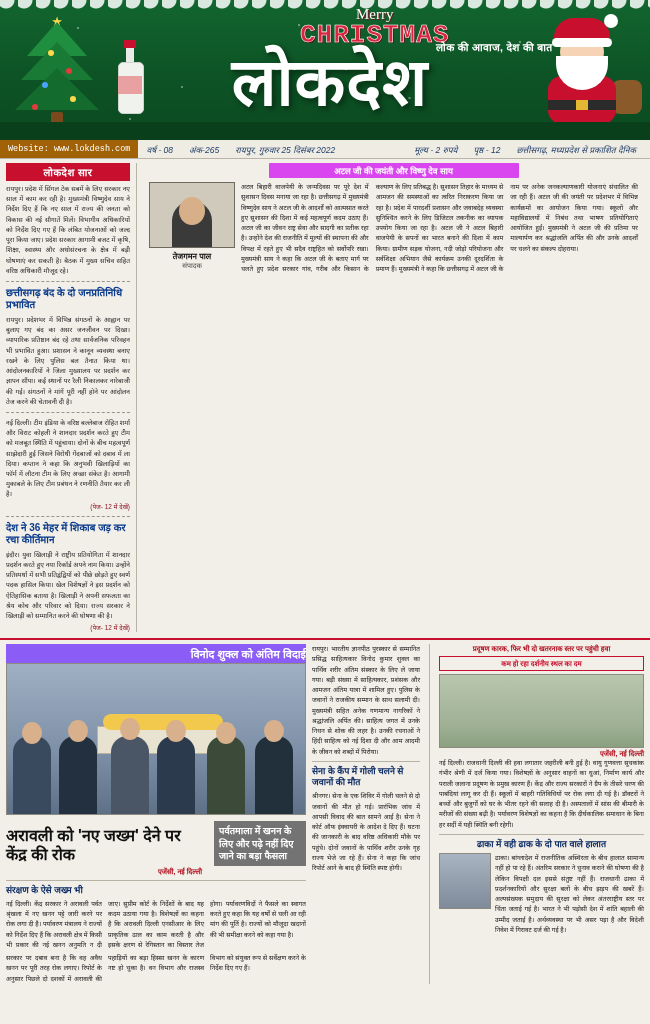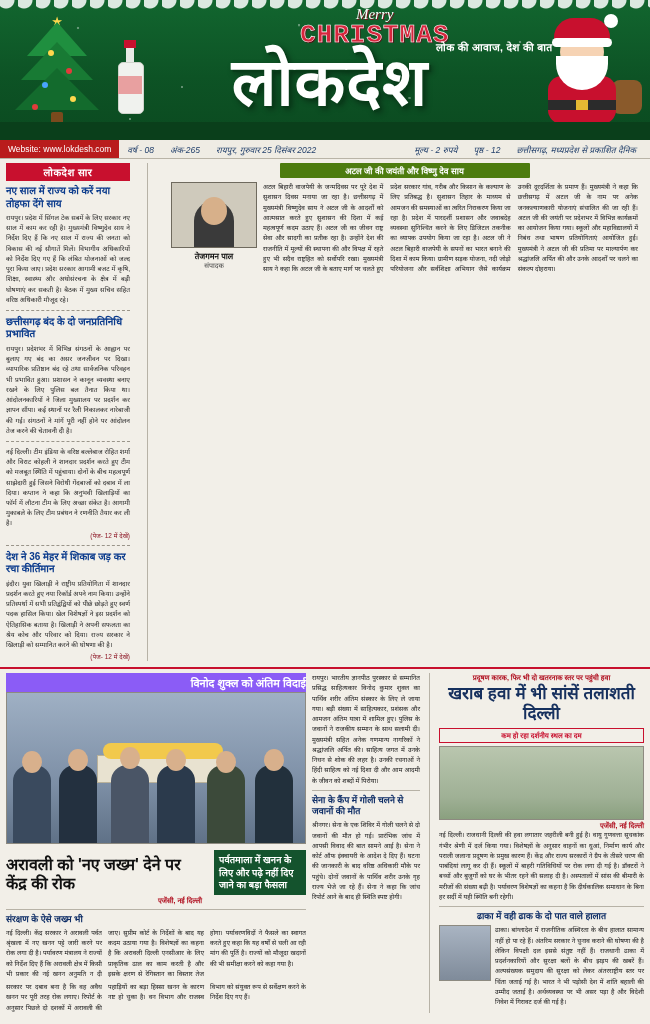--- a/index.html
+++ b/index.html
@@ -45,49 +45,49 @@
   .santa .body{position:absolute;left:18px;top:62px;width:68px;height:48px;background:#c8102e;border-radius:14px;}
   .santa .belt{position:absolute;left:18px;top:86px;width:68px;height:10px;background:#2b2b2b;}
   .santa .buckle{position:absolute;left:46px;top:86px;width:12px;height:10px;background:#e5b833;}
   .santa .sack{position:absolute;right:-2px;top:66px;width:30px;height:34px;background:#8a5a2b;border-radius:8px;}
   .bottle{position:absolute;left:118px;top:40px;width:24px;height:72px;}
   .bottle .cap{position:absolute;left:6px;top:0;width:12px;height:8px;background:#c8102e;}
   .bottle .neck{position:absolute;left:8px;top:8px;width:8px;height:16px;background:#e8ebe6;}
   .bottle .body{position:absolute;left:0;top:22px;width:24px;height:50px;background:#f0f2ee;border-radius:5px;border:1px solid #cfd3cb;}
   .bottle .lbl{position:absolute;left:0;top:36px;width:24px;height:18px;background:#e8a0a0;}
   .merry{position:absolute;left:300px;top:6px;text-align:center;color:#fff;}
-  .merry .m1{font-family:"Liberation Serif",serif;font-style:italic;font-size:15px;color:#ffffff;text-shadow:1px 1px 0 #7a0f1d;}
+  .merry .m1{font-family:"Liberation Serif",serif;font-size:15px;color:#ffffff;text-shadow:1px 1px 0 #7a0f1d;}
   .merry .m2{font-family:Liberation Mono, monospace;font-weight:bold;font-size:26px;color:#d7263d;letter-spacing:1px;-webkit-text-stroke:0.6px #fff;text-shadow:1px 1px 0 #5e0b15;line-height:.95;}
   .tagline{position:absolute;left:436px;top:40px;color:#ffffff;font-size:10.5px;font-weight:bold;letter-spacing:.3px;}
   .logo{position:absolute;left:150px;top:52px;width:360px;text-align:center;
     font-family:"Liberation Serif",serif;font-weight:bold;font-size:66px;line-height:62px;
     color:#ffffff;letter-spacing:1px;text-shadow:2px 2px 0 #083c19,3px 3px 6px rgba(0,0,0,.45);}
   .mh-bottom{position:absolute;left:0;right:0;bottom:0;height:18px;background:#0a3f1b;}
 
   
   .infobar{display:flex;align-items:center;height:18px;background:#efece4;border-bottom:1px solid #b9b4a7;font-size:8.5px;color:#23406b;padding:0 6px;gap:0;}
   .infobar .cell{padding:0 8px;white-space:nowrap;font-style:italic;}
-  .infobar .web{color:#ffffff;background:#b91c1c;height:18px;display:flex;align-items:center;padding:0 8px;margin-left:-6px;}
+  .infobar .web{color:#ffffff;background:#a16207;height:18px;display:flex;align-items:center;padding:0 8px;margin-left:-6px;font-family:Liberation Mono, monospace;}
   .infobar .grow{flex:1;}
 
   
-  .cols{display:flex;gap:14px;padding:4px 6px 0 6px;}
+  .cols{display:flex;gap:3px;padding:4px 6px 0 6px;}
   .col-left{width:124px;}
   .col-mid{flex:1;padding:0 6px;}
   .vline{width:1px;background:#b7b2a6;margin:0 3px;}
 
   
   .sec-head{background:#c8102e;color:#fff;font-size:10px;font-weight:bold;text-align:center;padding:2px 0;margin-bottom:3px;letter-spacing:.5px;}
   .ln-title{font-size:10px;font-weight:bold;color:#0b3b8c;line-height:1.25;margin:4px 0 3px;}
   .ln-body{font-size:6.6px;line-height:1.55;text-align:justify;color:#222;}
   .ln-more{font-size:6.4px;color:#8a0f1f;text-align:right;margin-top:2px;}
   .hr-d{border-top:1px dashed #9a958a;margin:5px 0;}
 
   
-  .kicker{background:#4d7c0f;color:#fff;font-size:8.5px;font-weight:bold;text-align:center;padding:2px 0;width:250px;margin:0 auto 4px;border-radius:1px;}
+  .kicker{background:#d946ef;color:#fff;font-size:8.5px;font-weight:bold;text-align:center;padding:2px 0;width:250px;margin:0 auto 4px;border-radius:1px;}
   .lead-h{font-size:21px;font-weight:bold;color:#16305e;text-align:center;line-height:1.15;margin:2px 0 6px;}
   .lead-wrap{display:flex;gap:6px;}
   .lead-photo{width:86px;flex:none;}
   .ph-frame{border:1px solid #6f6a5e;background:#cfcabc;height:64px;position:relative;overflow:hidden;}
   .ph-frame .head{position:absolute;left:50%;transform:translateX(-50%);bottom:0;width:40px;height:46px;background:#3a3a3a;border-radius:20px 20px 0 0;}
   .ph-frame .fc{position:absolute;left:50%;transform:translateX(-50%);bottom:22px;width:26px;height:28px;background:#d7b08a;border-radius:50%;}
   .ph-cap{font-size:8px;font-weight:bold;text-align:center;color:#111;margin-top:2px;}
   .ph-sub{font-size:7px;text-align:center;color:#444;}
   .lead-body{flex:1;column-count:3;column-gap:7px;font-size:6.4px;line-height:1.6;text-align:justify;color:#222;}
 
@@ -99,21 +99,21 @@
   .r2-left{width:300px;}
   .r2-mid{width:108px;}
   .r2-right{flex:1;}
   .banner-blue{background:#8b5cf6;color:#fff;font-size:11px;font-weight:bold;text-align:right;padding:2px 0;}
   .photo-news{height:150px;background:linear-gradient(180deg,#9fb0c4 0%,#7d8fa6 60%,#5f7187 100%);position:relative;overflow:hidden;border:1px solid #8d8a80;}
   .pn-man{position:absolute;bottom:0;width:38px;height:78px;background:#2f3b4a;border-radius:16px 16px 0 0;}
   .pn-face{position:absolute;width:20px;height:22px;background:#d8b08c;border-radius:50%;}
   .pn-bier{position:absolute;left:90px;bottom:60px;width:130px;height:26px;background:#e8e2d0;border:1px solid #b9b19a;}
   .pn-fl{position:absolute;left:96px;bottom:84px;width:120px;height:16px;background:#f2c94c;border-radius:8px;}
   .hl2{font-size:16px;font-weight:bold;color:#111;line-height:1.2;margin-top:5px;}
-  .red-side{background:#14532d;color:#fff;font-size:9.5px;font-weight:bold;line-height:1.3;padding:4px 5px;}
+  .red-side{background:#737373;color:#fff;font-size:9.5px;font-weight:bold;line-height:1.3;padding:4px 5px;}
 
   .col-text{font-size:6.4px;line-height:1.6;text-align:justify;color:#222;}
   .three-col{column-count:3;column-gap:6px;}
 
   
   .rc-kicker{font-size:7px;color:#b01020;font-weight:bold;text-align:center;}
   .rc-h{font-size:17px;font-weight:bold;color:#16305e;text-align:center;line-height:1.18;margin:2px 0 4px;}
   .rc-photo{height:72px;background:linear-gradient(180deg,#b9c6ae 0%,#9fb095 70%,#8aa07f 100%);border:1px solid #8d8a80;position:absolute;}
   .rc-badge{border:1px solid #c8102e;color:#c8102e;font-size:7px;font-weight:bold;text-align:center;padding:2px;margin:3px 0;}
   .byline{font-size:7px;color:#b01020;font-weight:bold;text-align:right;margin-top:2px;}
@@ -183,21 +183,20 @@
     <div class="cell">पृष्ठ - 12</div>
     <div class="cell">छत्तीसगढ़, मध्यप्रदेश से प्रकाशित दैनिक</div>
   </div>
 
   <div class="cols">
 
     <div class="col-left">
       <div class="sec-head">लोकदेश सार</div>
 
       <div>
-        <div class="ln-title">नए साल में राज्य को करें नया तोहफा देंगे साय</div>
         <div class="ln-body">रायपुर। प्रदेश में सिंगल टेक सबमें के लिए सरकार नए साल में काम कर रही है। मुख्यमंत्री विष्णुदेव साय ने निर्देश दिए हैं कि नए साल में राज्य की जनता को विकास की नई सौगातें मिलें। विभागीय अधिकारियों को निर्देश दिए गए हैं कि लंबित योजनाओं को जल्द पूरा किया जाए। प्रदेश सरकार आगामी बजट में कृषि, शिक्षा, स्वास्थ्य और अधोसंरचना के क्षेत्र में बड़ी घोषणाएं कर सकती है। बैठक में मुख्य सचिव सहित वरिष्ठ अधिकारी मौजूद रहे।</div>
       </div>
       <div class="hr-d"></div>
 
       <div>
         <div class="ln-title">छत्तीसगढ़ बंद के दो जनप्रतिनिधि प्रभावित</div>
         <div class="ln-body">रायपुर। प्रदेशभर में विभिन्न संगठनों के आह्वान पर बुलाए गए बंद का असर जनजीवन पर दिखा। व्यापारिक प्रतिष्ठान बंद रहे तथा सार्वजनिक परिवहन भी प्रभावित हुआ। प्रशासन ने कानून व्यवस्था बनाए रखने के लिए पुलिस बल तैनात किया था। आंदोलनकारियों ने जिला मुख्यालय पर प्रदर्शन कर ज्ञापन सौंपा। कई स्थानों पर रैली निकालकर नारेबाजी की गई। संगठनों ने मांगें पूरी नहीं होने पर आंदोलन तेज करने की चेतावनी दी है।</div>
       </div>
       <div class="hr-d"></div>
 
@@ -275,21 +274,20 @@
       <div class="col-text">रायपुर। भारतीय ज्ञानपीठ पुरस्कार से सम्मानित प्रसिद्ध साहित्यकार विनोद कुमार शुक्ल का पार्थिव शरीर अंतिम संस्कार के लिए ले जाया गया। बड़ी संख्या में साहित्यकार, प्रशंसक और आमजन अंतिम यात्रा में शामिल हुए। पुलिस के जवानों ने राजकीय सम्मान के साथ सलामी दी। मुख्यमंत्री सहित अनेक गणमान्य नागरिकों ने श्रद्धांजलि अर्पित की। साहित्य जगत में उनके निधन से शोक की लहर है। उनकी रचनाओं ने हिंदी साहित्य को नई दिशा दी और आम आदमी के जीवन को शब्दों में पिरोया।</div>
       <div class="sep-sm"></div>
       <div class="box-h">सेना के कैंप में गोली चलने से जवानों की मौत</div>
       <div class="col-text" style="margin-top:3px;">श्रीनगर। सेना के एक शिविर में गोली चलने से दो जवानों की मौत हो गई। प्रारंभिक जांच में आपसी विवाद की बात सामने आई है। सेना ने कोर्ट ऑफ इंक्वायरी के आदेश दे दिए हैं। घटना की जानकारी के बाद वरिष्ठ अधिकारी मौके पर पहुंचे। दोनों जवानों के पार्थिव शरीर उनके गृह राज्य भेजे जा रहे हैं। सेना ने कहा कि जांच रिपोर्ट आने के बाद ही स्थिति स्पष्ट होगी।</div>
     </div>
 
     <div class="vline"></div>
 
     <div class="r2-right">
       <div class="rc-kicker">प्रदूषण कारक, फिर भी दो खतरनाक स्तर पर पहुंची हवा</div>
-      <div class="rc-h">खराब हवा में भी सांसें तलाशती दिल्ली</div>
       <div class="rc-badge">कम हो रहा दर्शनीय स्थल का दम</div>
       <div style="position:relative;height:72px;margin-bottom:3px;">
         <div class="rc-photo" style="left:0;right:0;top:0;"></div>
       </div>
       <div class="byline">एजेंसी, नई दिल्ली</div>
       <div class="col-text">नई दिल्ली। राजधानी दिल्ली की हवा लगातार जहरीली बनी हुई है। वायु गुणवत्ता सूचकांक गंभीर श्रेणी में दर्ज किया गया। विशेषज्ञों के अनुसार वाहनों का धुआं, निर्माण कार्य और पराली जलाना प्रदूषण के प्रमुख कारण हैं। केंद्र और राज्य सरकारों ने ग्रैप के तीसरे चरण की पाबंदियां लागू कर दी हैं। स्कूलों में बाहरी गतिविधियों पर रोक लगा दी गई है। डॉक्टरों ने बच्चों और बुजुर्गों को घर के भीतर रहने की सलाह दी है। अस्पतालों में सांस की बीमारी के मरीजों की संख्या बढ़ी है। पर्यावरण विशेषज्ञों का कहना है कि दीर्घकालिक समाधान के बिना हर सर्दी में यही स्थिति बनी रहेगी।</div>
 
       <div class="sep-sm"></div>
       <div class="box-h" style="text-align:center">ढाका में वही ढाक के दो पात वाले हालात</div>
       <div style="display:flex;gap:4px;margin-top:3px;">

